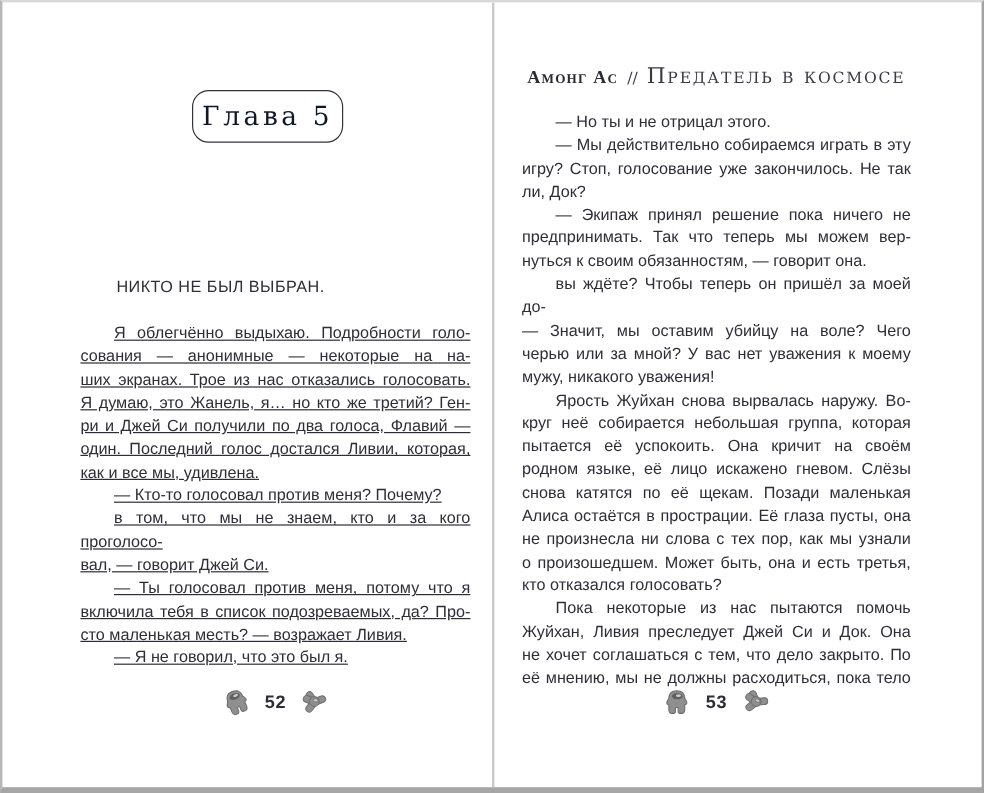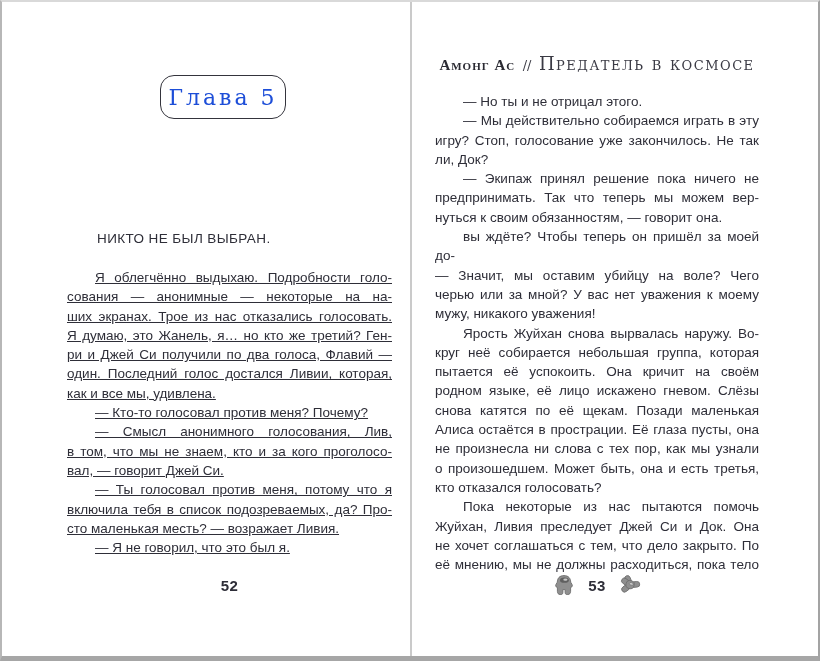--- a/index.html
+++ b/index.html
@@ -22,21 +22,21 @@
   }
   
   .chapter-box{
     position:absolute;left:158px;top:73px;width:124px;height:42px;
     border:1.5px solid #34343c;border-radius:14px;
     display:flex;align-items:center;justify-content:center;
     background:#fff;
   }
   .chapter-box span{
     font-family:"DejaVu Serif",serif;
-    font-size:22px;letter-spacing:3px;color:#1d4ed8;
+    font-size:22px;letter-spacing:3px;color:#0f172a;
   }
   .section-heading{
     position:absolute;left:95px;top:229px;
     font-size:13.5px;letter-spacing:.4px;color:#2e2e38;
   }
   
   .running-header{
     position:absolute;left:433px;top:51px;width:324px;
     text-align:center;white-space:nowrap;color:#2b2b33;
   }
@@ -63,21 +63,21 @@
     text-align:justify;text-align-last:justify;
     color:#2e2e38;
   }
   .line.last{text-align-last:left;}
   .para .line:first-child{text-indent:28px;}
   
   .page-footer{
     position:absolute;top:569px;height:28px;
     display:flex;align-items:center;justify-content:center;gap:12px;
   }
-  .page-footer.pf-left{left:65px;width:325px;flex-direction:column;}
+  .page-footer.pf-left{left:65px;width:325px;}
   .page-footer.pf-right{left:433px;width:324px;}
   .page-number{font-weight:700;font-size:15px;color:#2e2e38;letter-spacing:.5px;}
   .crew-icon{width:24px;height:24px;display:block;}
   .tilt-left{transform:rotate(-22deg);}
   .tilt-right{transform:rotate(14deg);}
 </style>
 </head>
 <body>
 
 <svg width="0" height="0" style="position:absolute" aria-hidden="true">
@@ -114,21 +114,20 @@
           <div class="line">ших экранах. Трое из нас отказались голосовать.</div>
           <div class="line">Я думаю, это Жанель, я… но кто же третий? Ген-</div>
           <div class="line">ри и Джей Си получили по два голоса, Флавий —</div>
           <div class="line">один. Последний голос достался Ливии, которая,</div>
           <div class="line last">как и все мы, удивлена.</div>
         </div>
         <div class="para">
           <div class="line last">— Кто-то голосовал против меня? Почему?</div>
         </div>
         <div class="para">
-          <div class="line">— Смысл анонимного голосования, Лив,</div>
           <div class="line">в том, что мы не знаем, кто и за кого проголосо-</div>
           <div class="line last">вал, — говорит Джей Си.</div>
         </div>
         <div class="para">
           <div class="line">— Ты голосовал против меня, потому что я</div>
           <div class="line">включила тебя в список подозреваемых, да? Про-</div>
           <div class="line last">сто маленькая месть? — возражает Ливия.</div>
         </div>
         <div class="para">
           <div class="line last">— Я не говорил, что это был я.</div>

